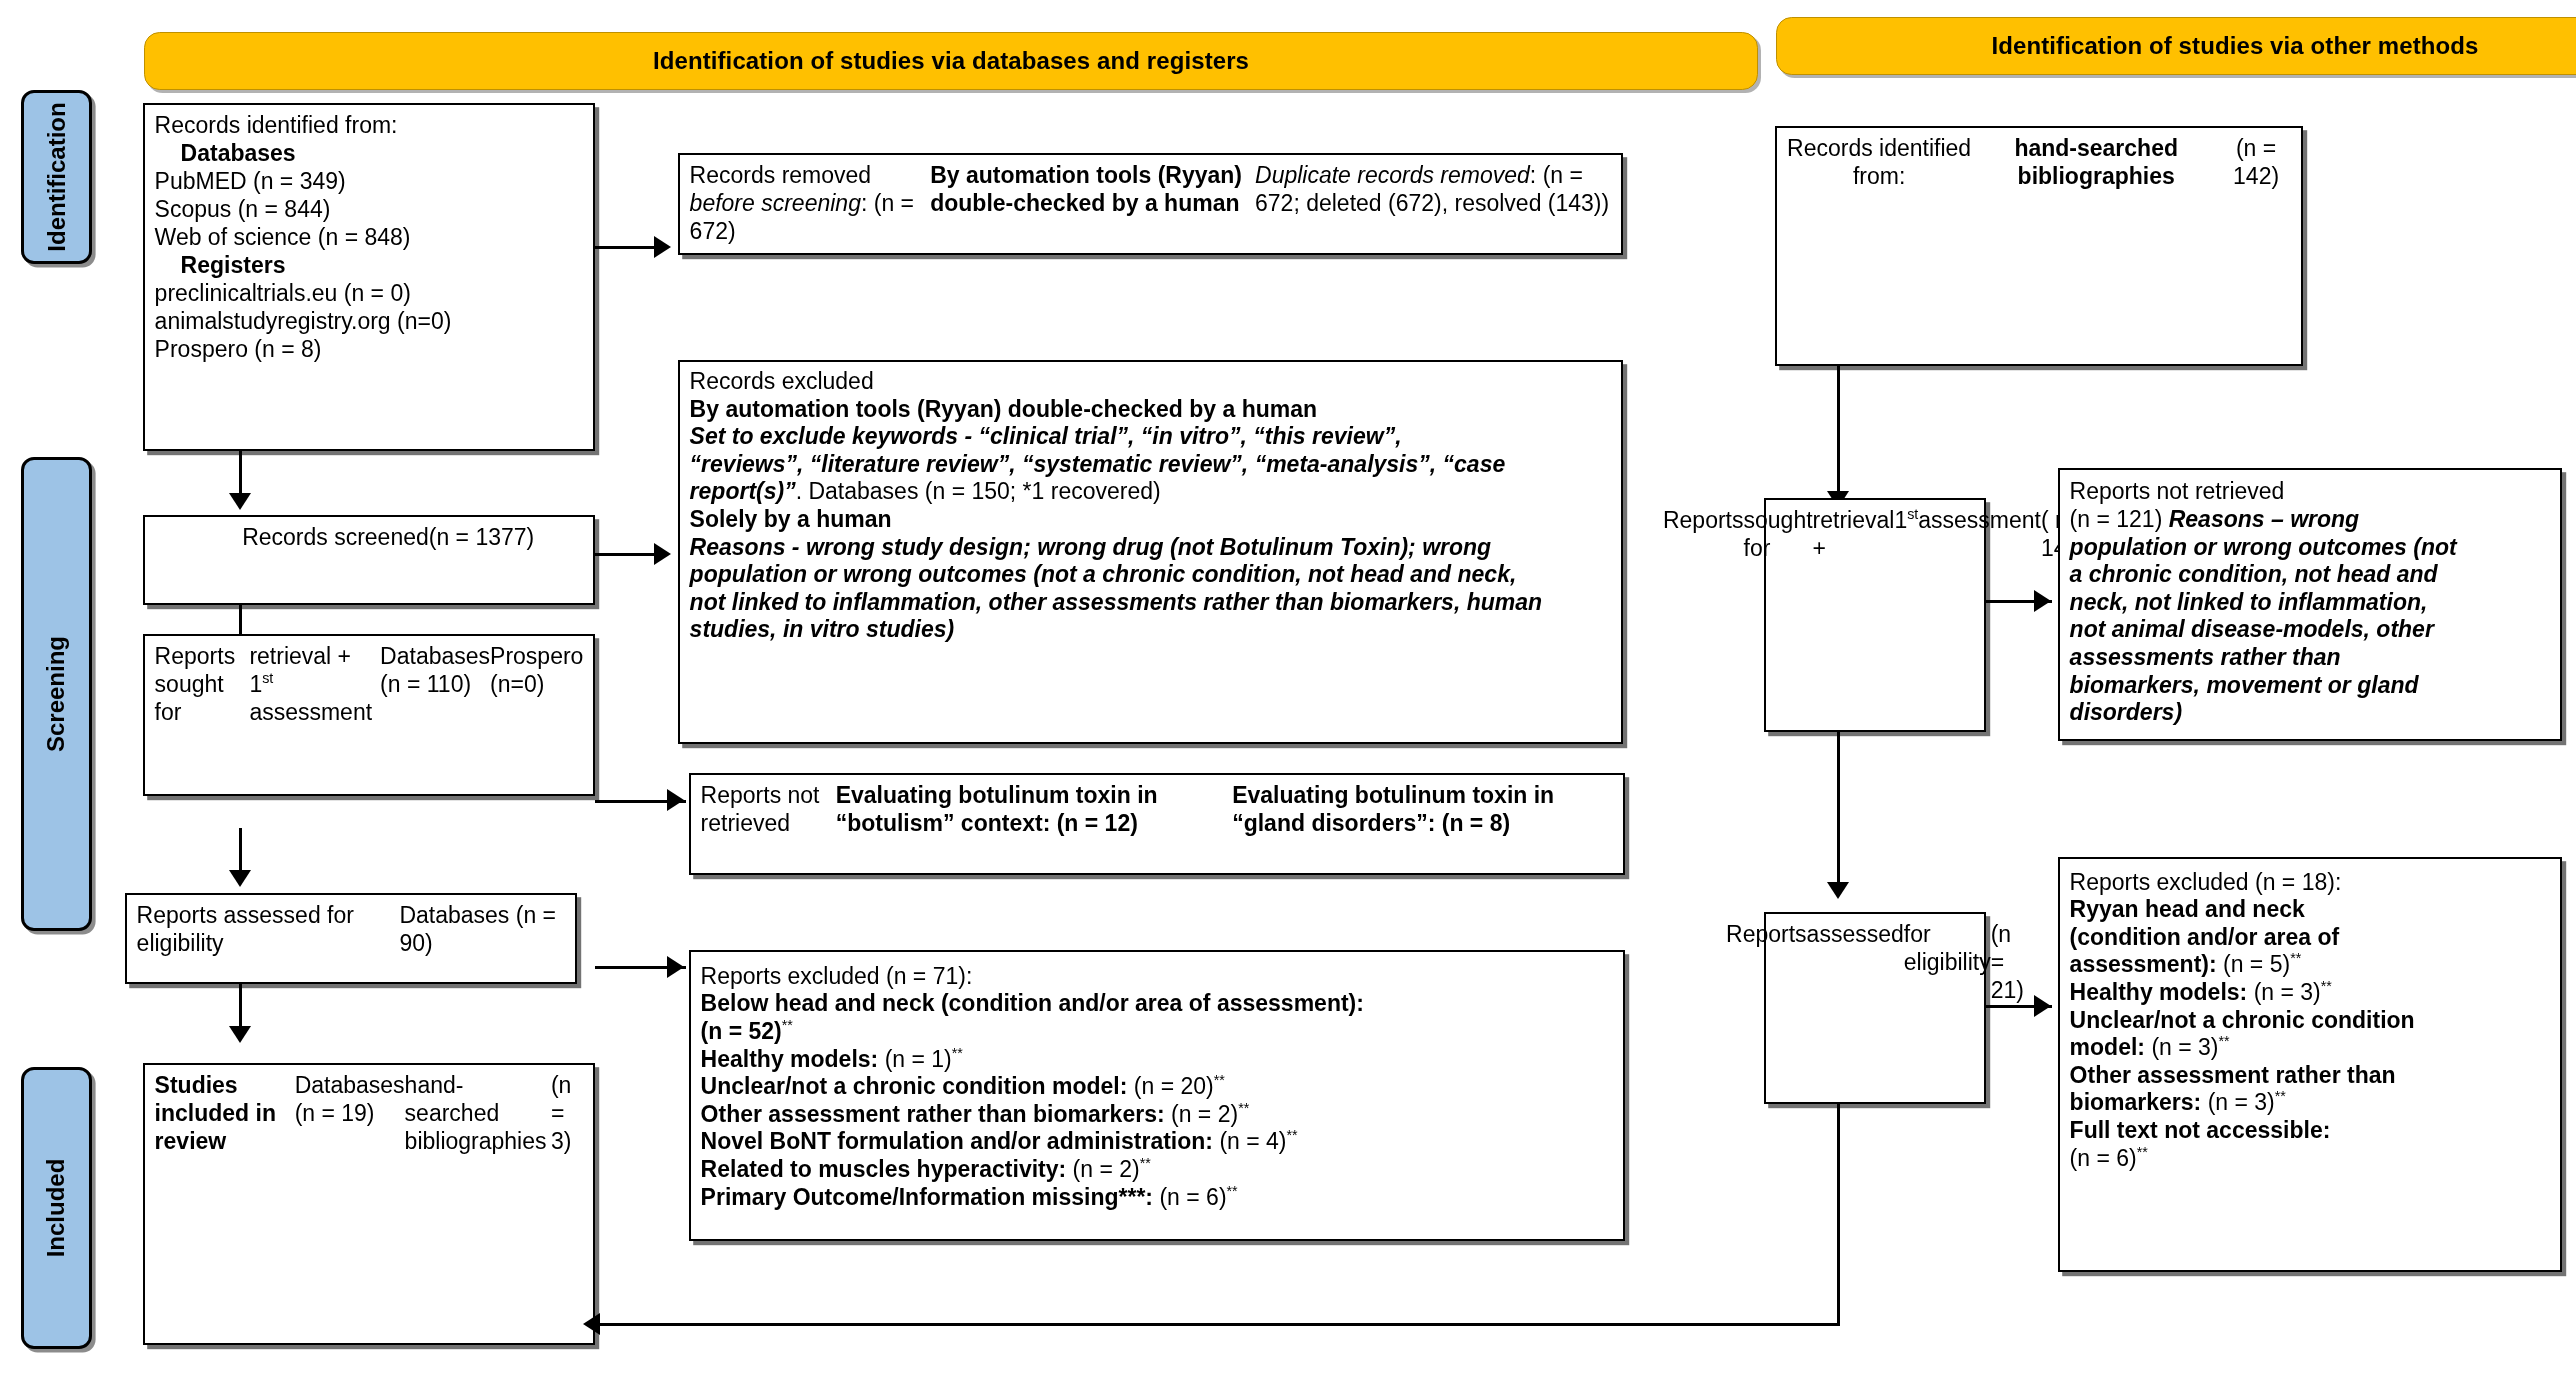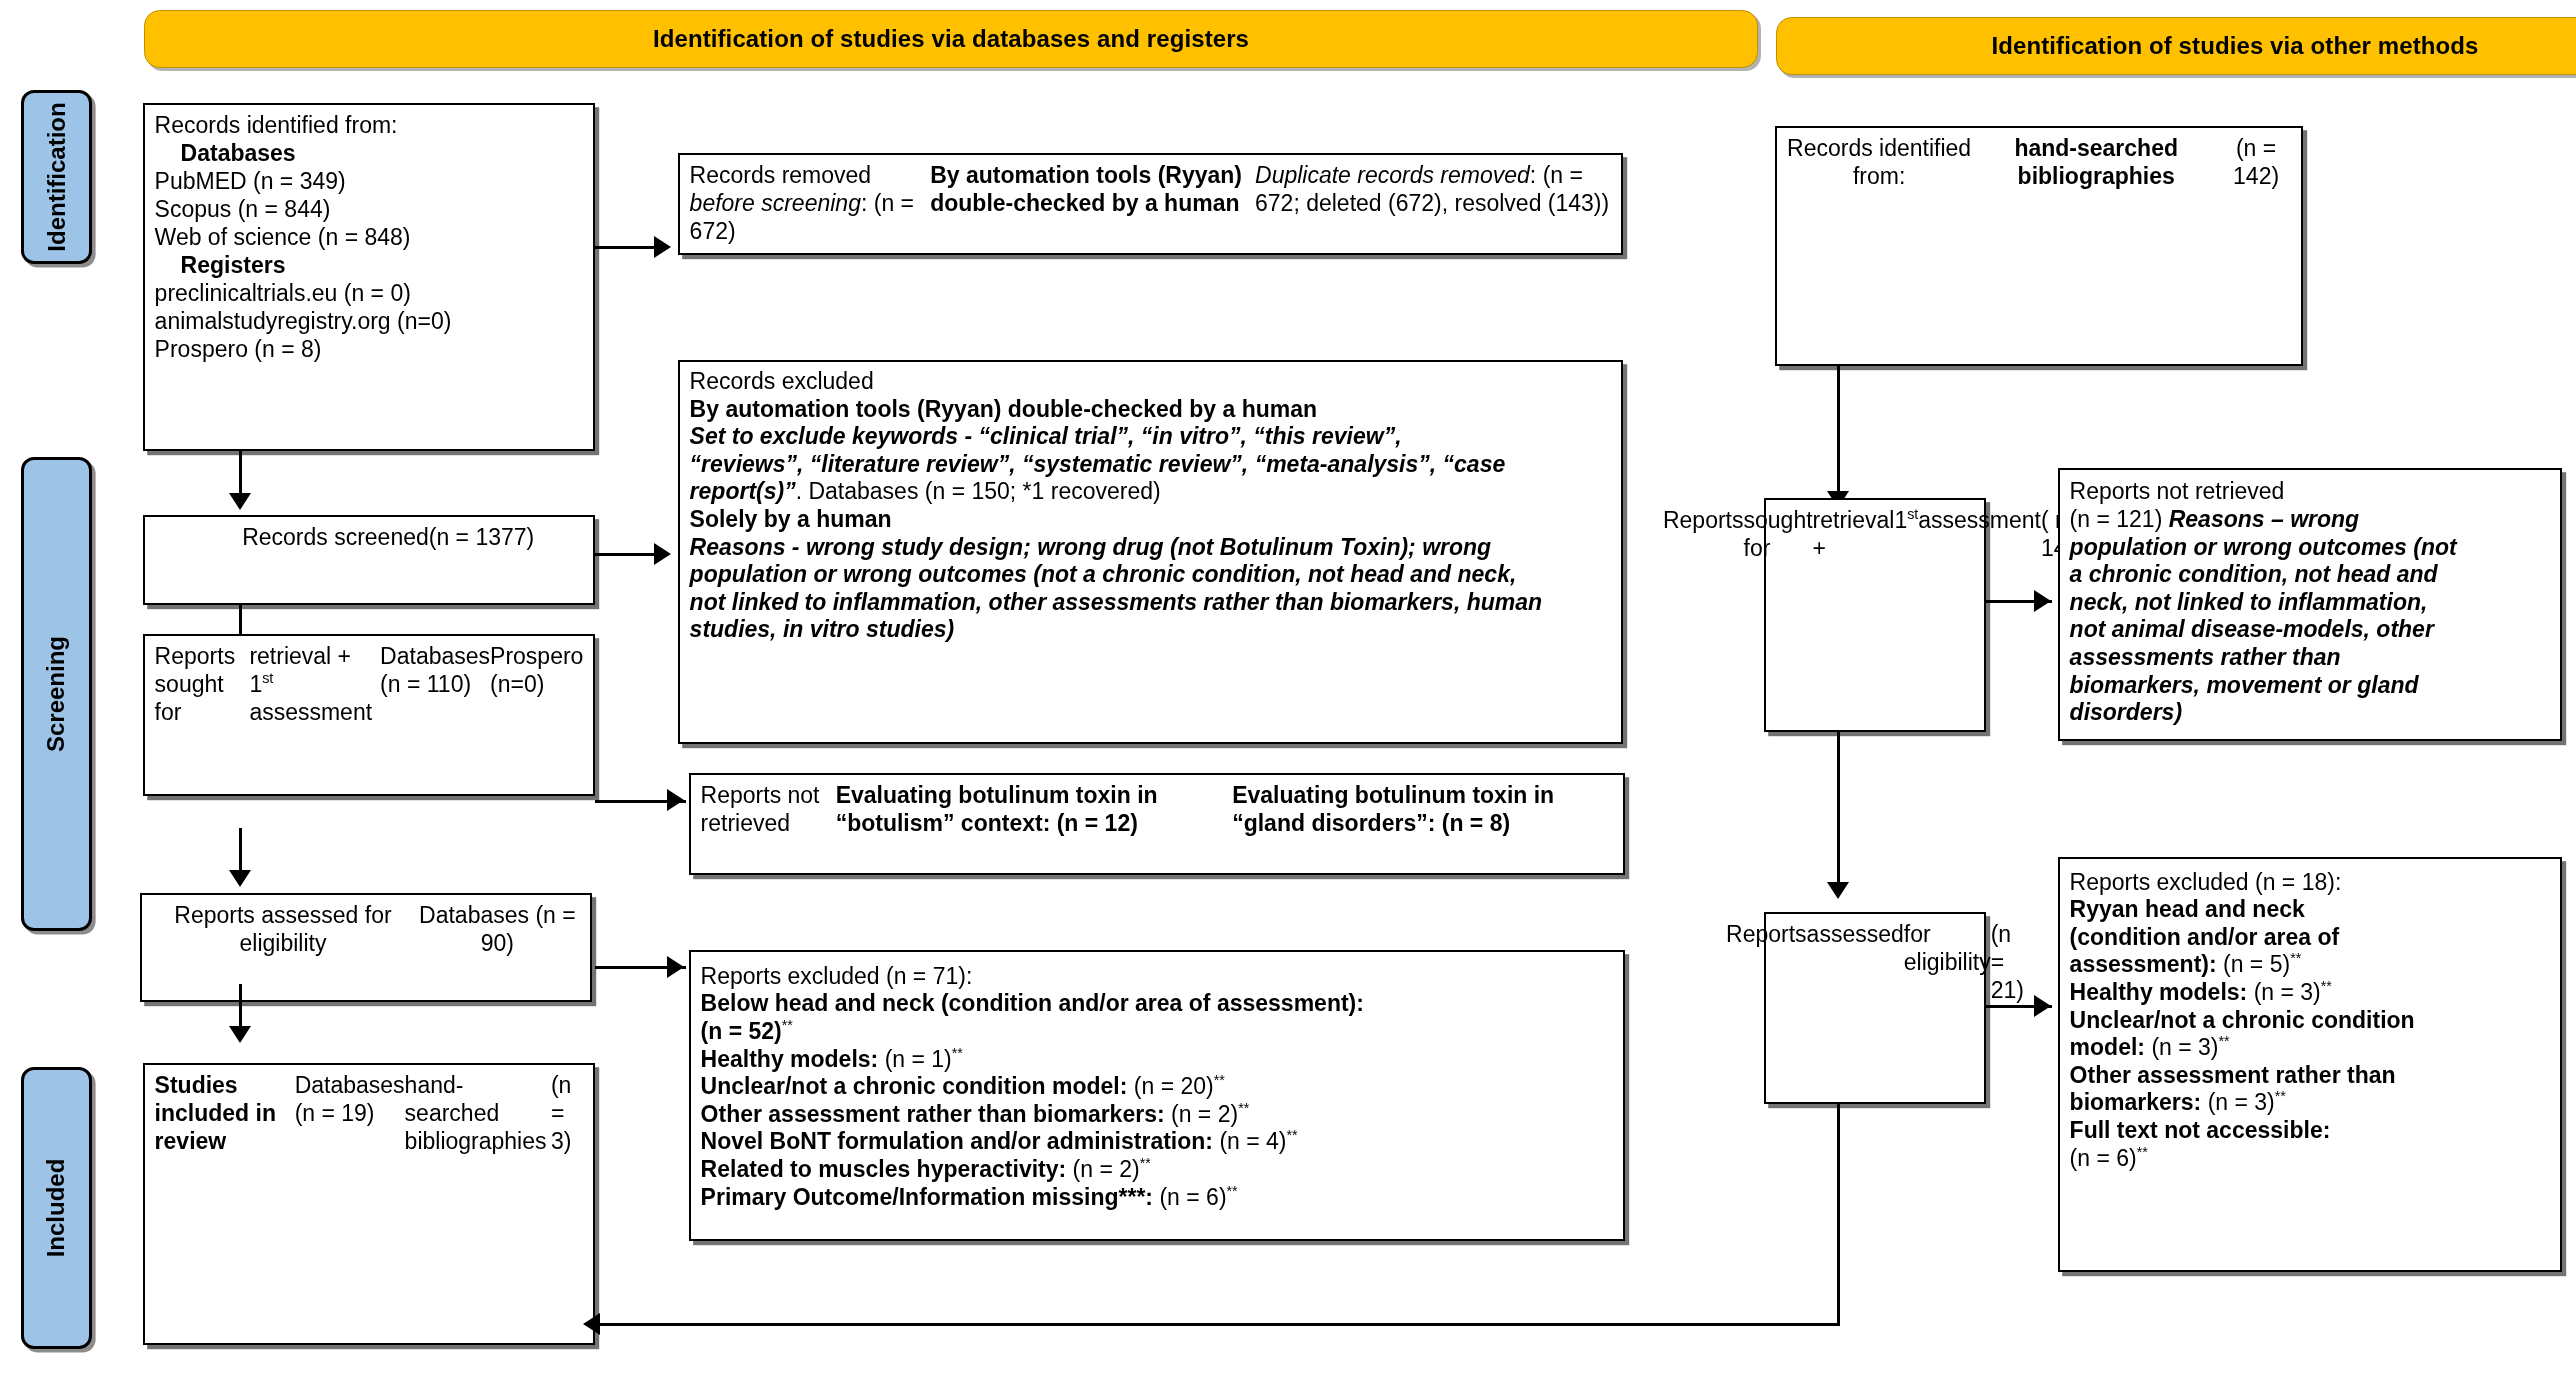--- a/index.html
+++ b/index.html
@@ -89,21 +89,21 @@
     border-top:11.4px solid transparent;
     border-bottom:11.4px solid transparent;
     border-right:17px solid #000;
   }
 </style>
 </head>
 <body>
 
 <div id="stage">
 
-  <div class="abs hdr" style="left:144px;top:10px;width:1614px;height:58px;">
+  <div class="abs hdr" style="left:144px;top:32px;width:1614px;height:58px;">
     <span>Identification of studies via databases and registers</span>
   </div>
 
   <div class="abs hdr" style="left:1776px;top:17px;width:918px;height:58px;">
     <span>Identification of studies via other methods</span>
   </div>
 
   <div class="abs phase" style="left:21px;top:90px;width:71px;height:174px;">
     <span>Identification</span>
   </div>
@@ -186,21 +186,21 @@
 
   <div class="abs box vcenter" style="left:689px;top:773px;width:936px;height:102px;">
     <p>Reports not retrieved</p>
     <p class="b">Evaluating botulinum toxin in “botulism” context: (n = 12)</p>
     <p class="b">Evaluating botulinum toxin in “gland disorders”: (n = 8)</p>
   </div>
 
   <div class="ln-v" style="left:239px;top:828px;height:47px;"></div>
   <div class="arrow-d" style="left:229px;top:870px;"></div>
 
-  <div class="abs box vcenter" style="left:140px;top:893px;width:452px;height:109px;text-align:center;">
+  <div class="abs box vcenter" style="left:125px;top:893px;width:452px;height:91px;">
     <p>Reports assessed for eligibility</p>
     <p>Databases (n = 90)</p>
   </div>
 
   <div class="ln-h" style="left:595px;top:966px;width:91px;"></div>
   <div class="arrow-r" style="left:667px;top:956px;"></div>
 
   <div class="abs box tight" style="left:689px;top:950px;width:936px;height:291px;padding-top:10.8px;">
     <p>Reports excluded (n = 71):</p>
     <p class="b">Below head and neck (condition and/or area of assessment):</p>

